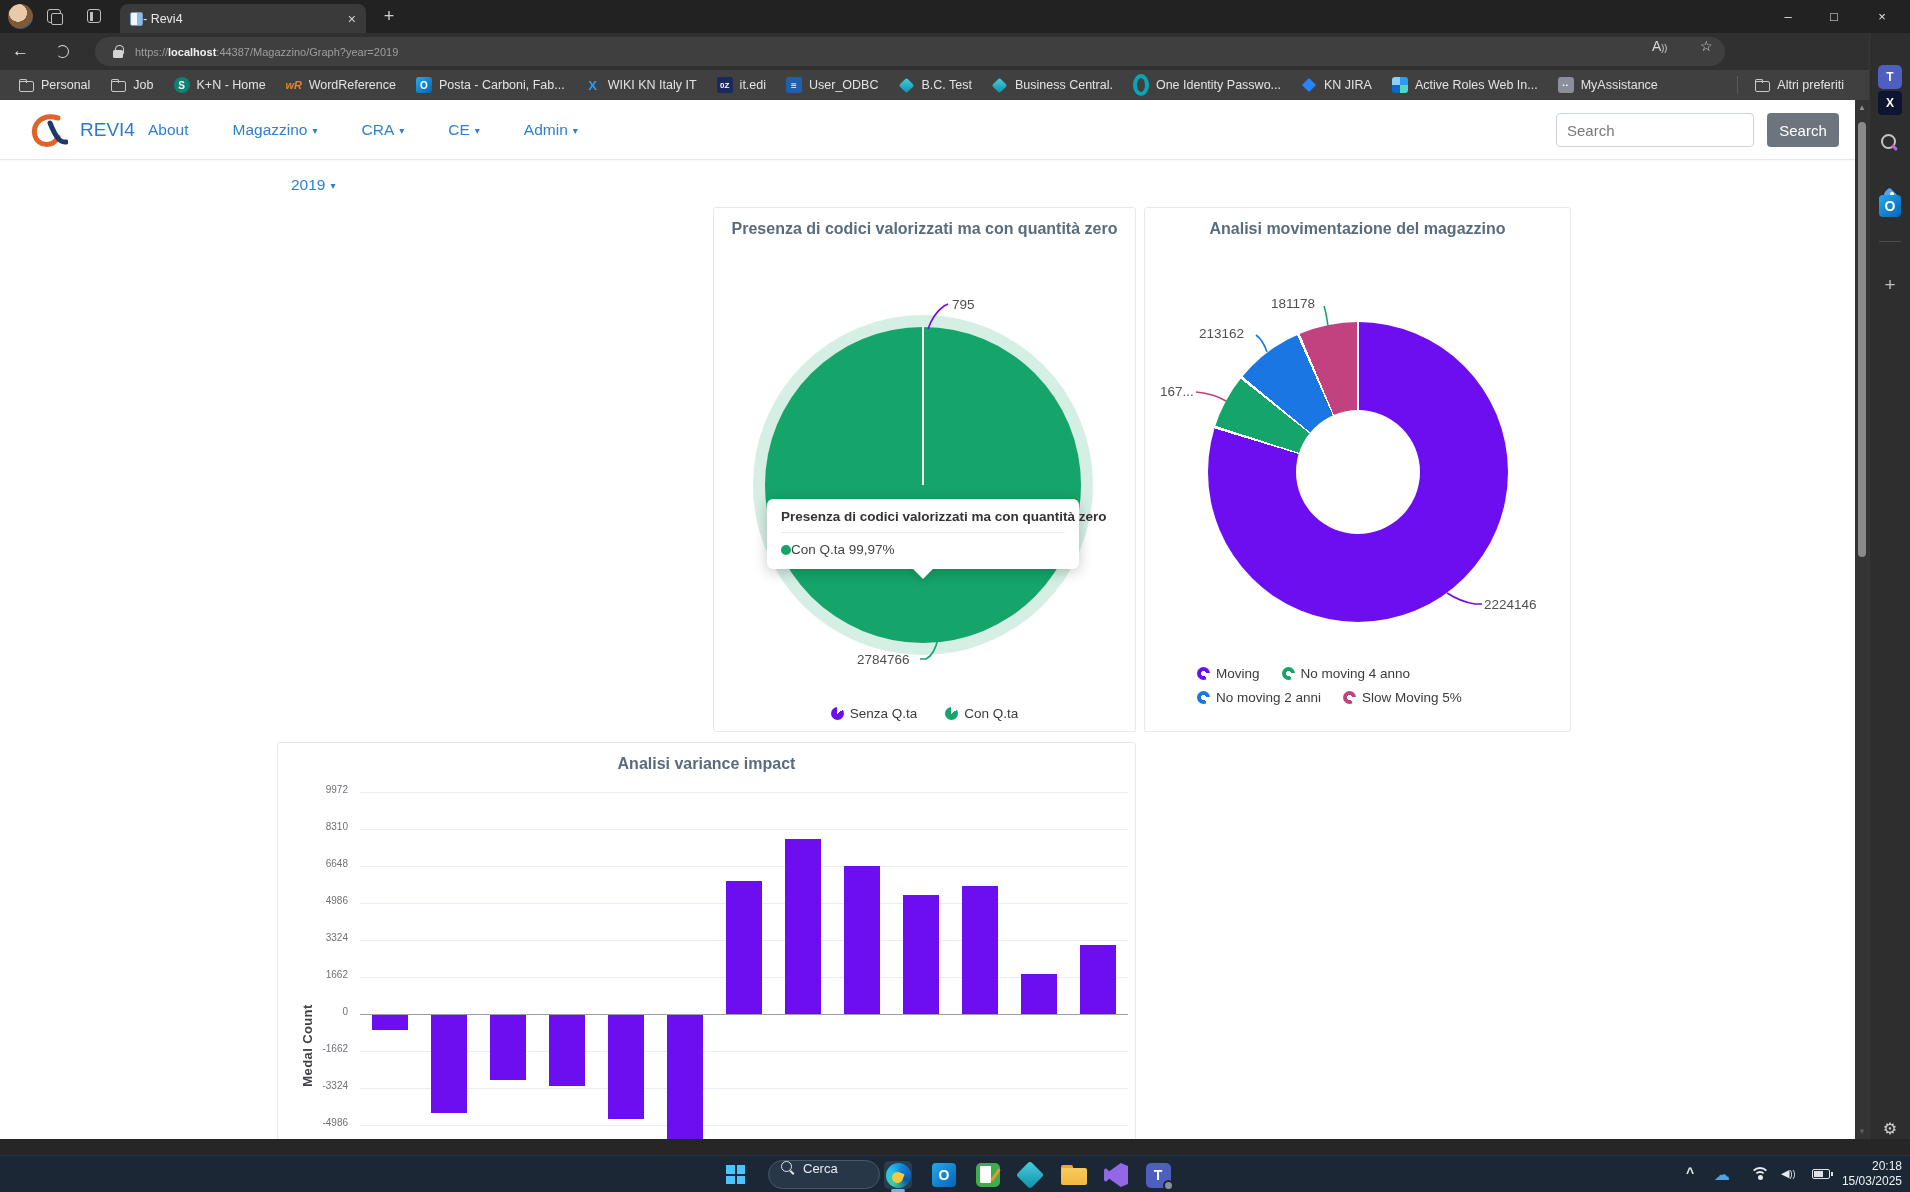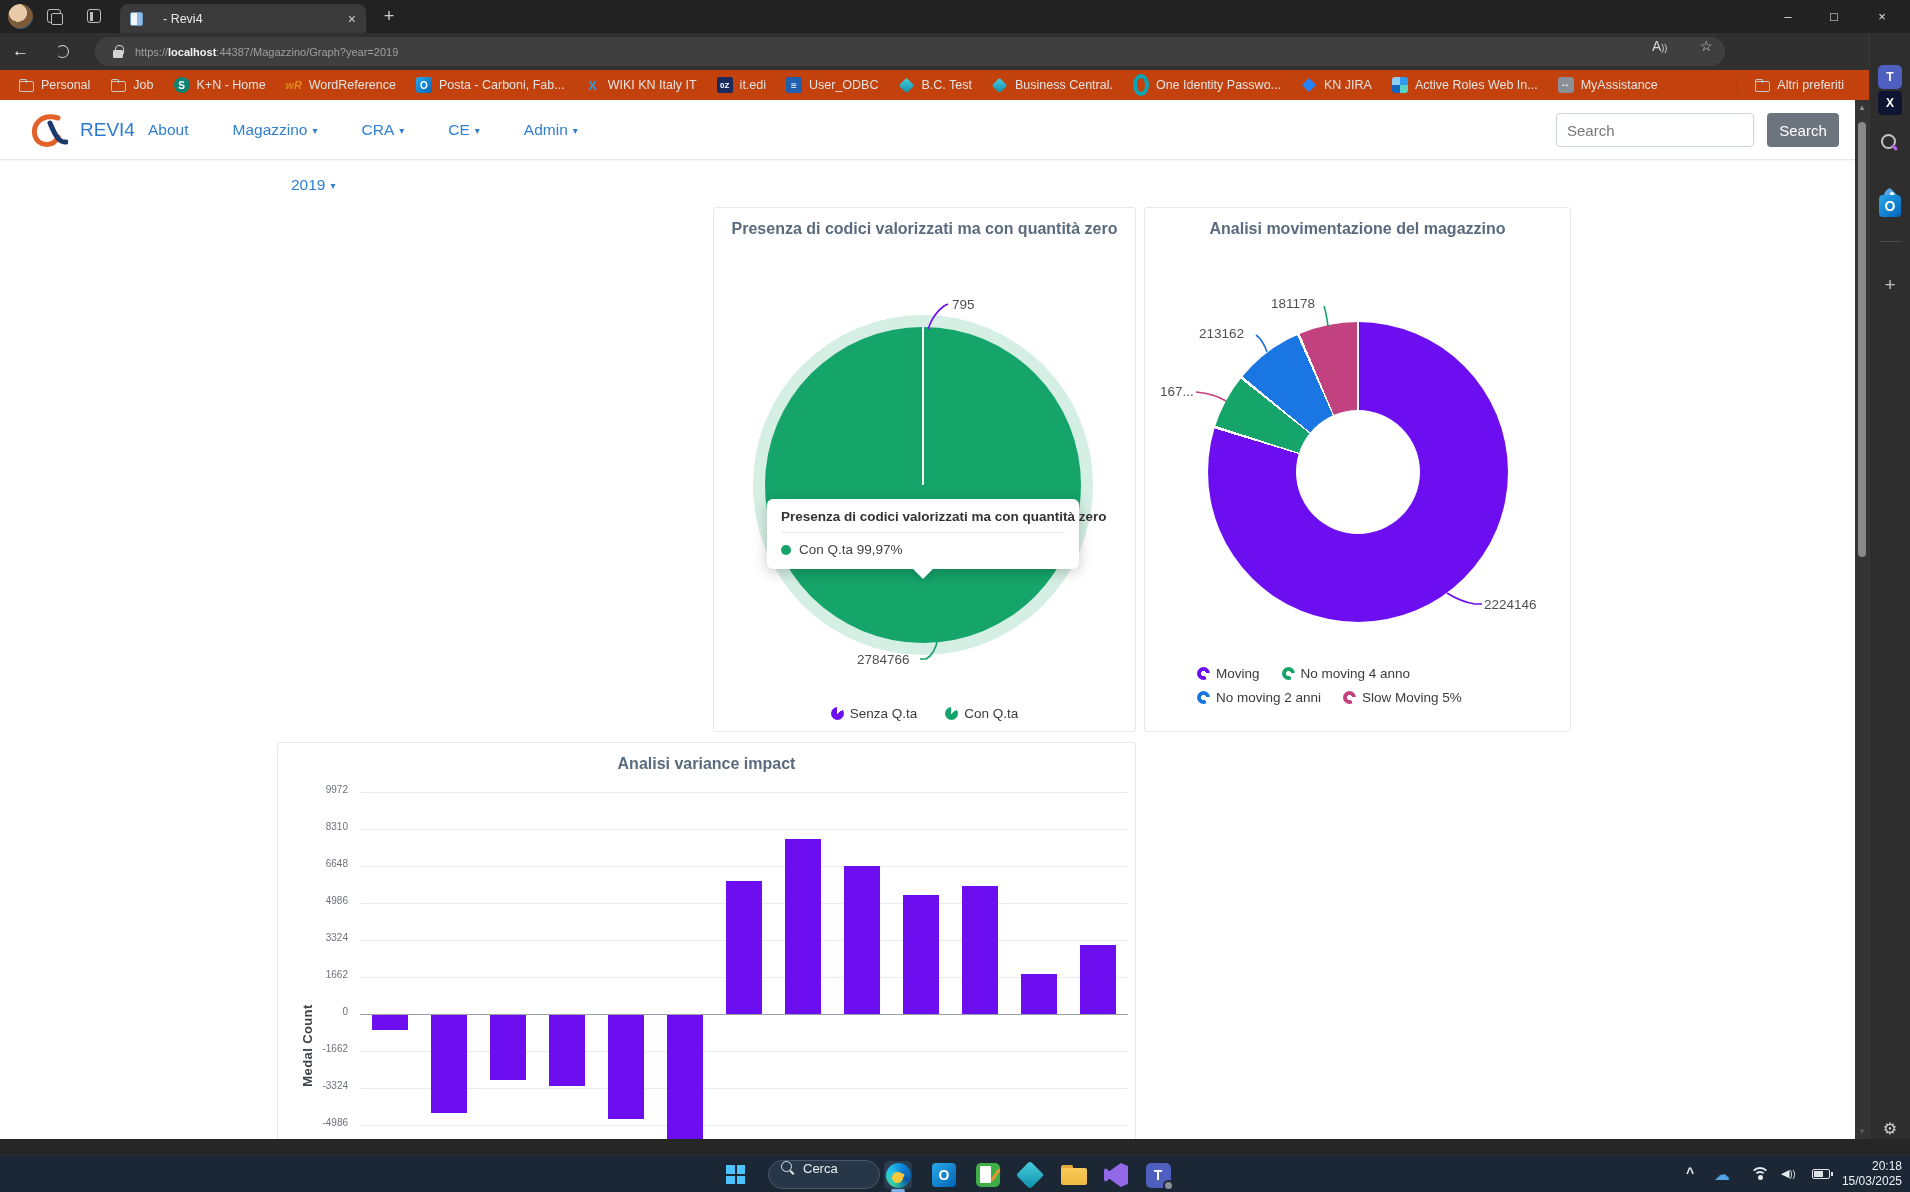--- a/index.html
+++ b/index.html
@@ -8,42 +8,42 @@
 
   
   #titlebar { position:absolute; left:0; top:0; width:1910px; height:33px; background:#222; }
   #avatar { position:absolute; left:8px; top:4px; width:25px; height:25px; border-radius:50%;
             background:radial-gradient(circle at 40% 35%, #e8c9a8 0 40%, #7d5a3a 41% 70%, #3c5a78 71%); }
   .tb-squares { position:absolute; top:9px; width:14px; height:14px; border:1.6px solid #bdbdbd; border-radius:3px; }
   .tb-squares::after { content:""; position:absolute; left:3px; top:3px; width:10px; height:10px; border:1.6px solid #bdbdbd; border-radius:2px; background:#222; }
   #ico-vtabs { position:absolute; top:9px; width:14px; height:14px; border:1.6px solid #bdbdbd; border-radius:3px; }
   #ico-vtabs::after { content:""; position:absolute; left:1.5px; top:1.5px; bottom:1.5px; width:3px; background:#bdbdbd; }
   #tab { position:absolute; left:120px; top:4px; width:246px; height:29px; background:#3a3a3a; border-radius:8px 8px 0 0;
-         display:flex; align-items:center; padding:0 10px; gap:20px; }
+         display:flex; align-items:center; padding:0 10px; gap:0; }
   #tab-favicon { width:13px; height:14px; background:linear-gradient(90deg,#f3f7fb 0 55%, #8fb9e6 55%); border-radius:2px; border:1px solid #6f9cc9; }
   #tab-title { color:#e9e9e9; font-size:12.5px; flex:1; white-space:nowrap; overflow:hidden; }
   #tab-close { color:#cfcfcf; font-size:14px; line-height:14px; cursor:default; }
   #new-tab { position:absolute; left:376px; top:6px; color:#cfcfcf; font-size:18px; width:26px; text-align:center; }
   .winctl { position:absolute; top:0; height:33px; width:44px; color:#e3e3e3; font-size:13px; display:flex; align-items:center; justify-content:center; }
 
   #toolbar { position:absolute; left:0; top:33px; width:1910px; height:37px; background:#303030; }
   #back-ico { position:absolute; left:12px; top:8px; color:#e4e4e4; font-size:17px; }
   #refresh-ico { position:absolute; left:56px; top:12px; width:13px; height:13px; border:1.7px solid #d8d8d8; border-radius:50%; border-left-color:transparent; }
   #url-pill { position:absolute; left:95px; top:4px; width:1630px; height:29px; background:#3f3f3f; border-radius:15px; display:flex; align-items:center; padding:0 18px; }
   #lock-ico { width:10px; height:13px; position:relative; margin-right:12px; }
   #lock-ico::before { content:""; position:absolute; left:1.5px; top:0; width:7px; height:7px; border:1.6px solid #d4d4d4; border-radius:4px 4px 0 0; }
   #lock-ico::after { content:""; position:absolute; left:0; top:5px; width:10px; height:8px; background:#d4d4d4; border-radius:1.5px; }
   #url-text { font-size:11px; color:#9f9f9f; white-space:nowrap; }
   #url-text b { color:#f1f1f1; font-weight:bold; }
   .pill-ico { position:absolute; top:5px; color:#d8d8d8; font-size:14px; }
   .bar-ico { position:absolute; top:41px; color:#d8d8d8; font-size:15px; }
   #copilot-ico { position:absolute; left:1876px; top:39px; width:24px; height:24px; border-radius:50%;
     background:conic-gradient(from 0deg,#7cc5f5,#4364f7,#c465f0,#f5a642,#52d5a2,#7cc5f5); }
 
-  #bookmarks-bar { position:absolute; left:0; top:70px; width:1910px; height:30px; background:#c2410c; display:flex; align-items:center; padding-left:8px; }
+  #bookmarks-bar { position:absolute; left:0; top:70px; width:1910px; height:30px; background:#404040; display:flex; align-items:center; padding-left:8px; }
   .bm-item { display:flex; align-items:center; gap:7px; padding:0 10px; height:24px; border-radius:4px; color:#e3e3e3; font-size:12.5px; white-space:nowrap; }
   .ico { width:16px; height:16px; display:flex; align-items:center; justify-content:center; font-weight:bold; flex:0 0 auto; }
   .ico-folder { position:relative; }
   .ico-folder::before { content:""; position:absolute; left:1px; top:4px; width:13px; height:9px; border:1.5px solid #c9c9c9; border-radius:2px; }
   .ico-folder::after { content:""; position:absolute; left:1px; top:2px; width:6px; height:3px; border:1.5px solid #c9c9c9; border-bottom:none; border-radius:2px 2px 0 0; }
   .ico-sharepoint { background:#0d8272; border-radius:50%; color:#fff; font-size:10px; }
   .ico-sharepoint::before { content:"S"; }
   .ico-wordreference { color:#e08a1e; font-size:11px; font-style:italic; }
   .ico-wordreference::before { content:"wR"; }
   .ico-outlook { background:linear-gradient(135deg,#28a8ea,#0364b8); border-radius:3px; color:#fff; font-size:10px; }
@@ -98,21 +98,21 @@
 
   .legend { position:absolute; display:flex; align-items:center; }
   .lg-item { display:flex; align-items:center; gap:6px; cursor:pointer; }
   .lg-label { font-size:13.5px; color:#3b3b3b; white-space:nowrap; }
   .lg-ico { width:13px; height:13px; border-radius:50%; flex:0 0 auto; }
 
   
   #tooltip { position:absolute; left:53px; top:291px; width:312px; background:#fff; border-radius:6px;
              box-shadow:0 3px 14px rgba(0,0,0,0.22); padding:10px 14px 12px; z-index:5; }
   #tooltip-title { font-size:13.5px; font-weight:bold; color:#333; white-space:nowrap; padding-bottom:8px; border-bottom:1px solid #ececec; }
-  #tooltip-row { display:flex; align-items:center; gap:8px; margin-top:9px; font-size:13.5px; color:#444; }
+  #tooltip-row { display:flex; align-items:center; gap:0; margin-top:9px; font-size:13.5px; color:#444; }
   #tooltip-dot { width:10px; height:10px; border-radius:50%; }
   #tooltip-arrow { position:absolute; left:149px; bottom:-7px; width:14px; height:14px; background:#fff; transform:rotate(45deg); box-shadow:3px 3px 6px rgba(0,0,0,0.08); }
 
   
   #plot { position:absolute; left:0; top:0; width:100%; height:100%; }
   .grid-row { position:absolute; left:82px; width:768px; height:1px; background:#e9edf3; }
   .grid-row.zero { background:#9aa0a8; }
   .tick-label { position:absolute; width:62px; text-align:right; font-size:10px; color:#6e7079; }
   .bar { position:absolute; width:36px; }
   #ylabel { position:absolute; left:-36px; top:295px; width:130px; text-align:center; transform:rotate(-90deg); font-size:13px; font-weight:bold; color:#3f4246; letter-spacing:.4px; }

